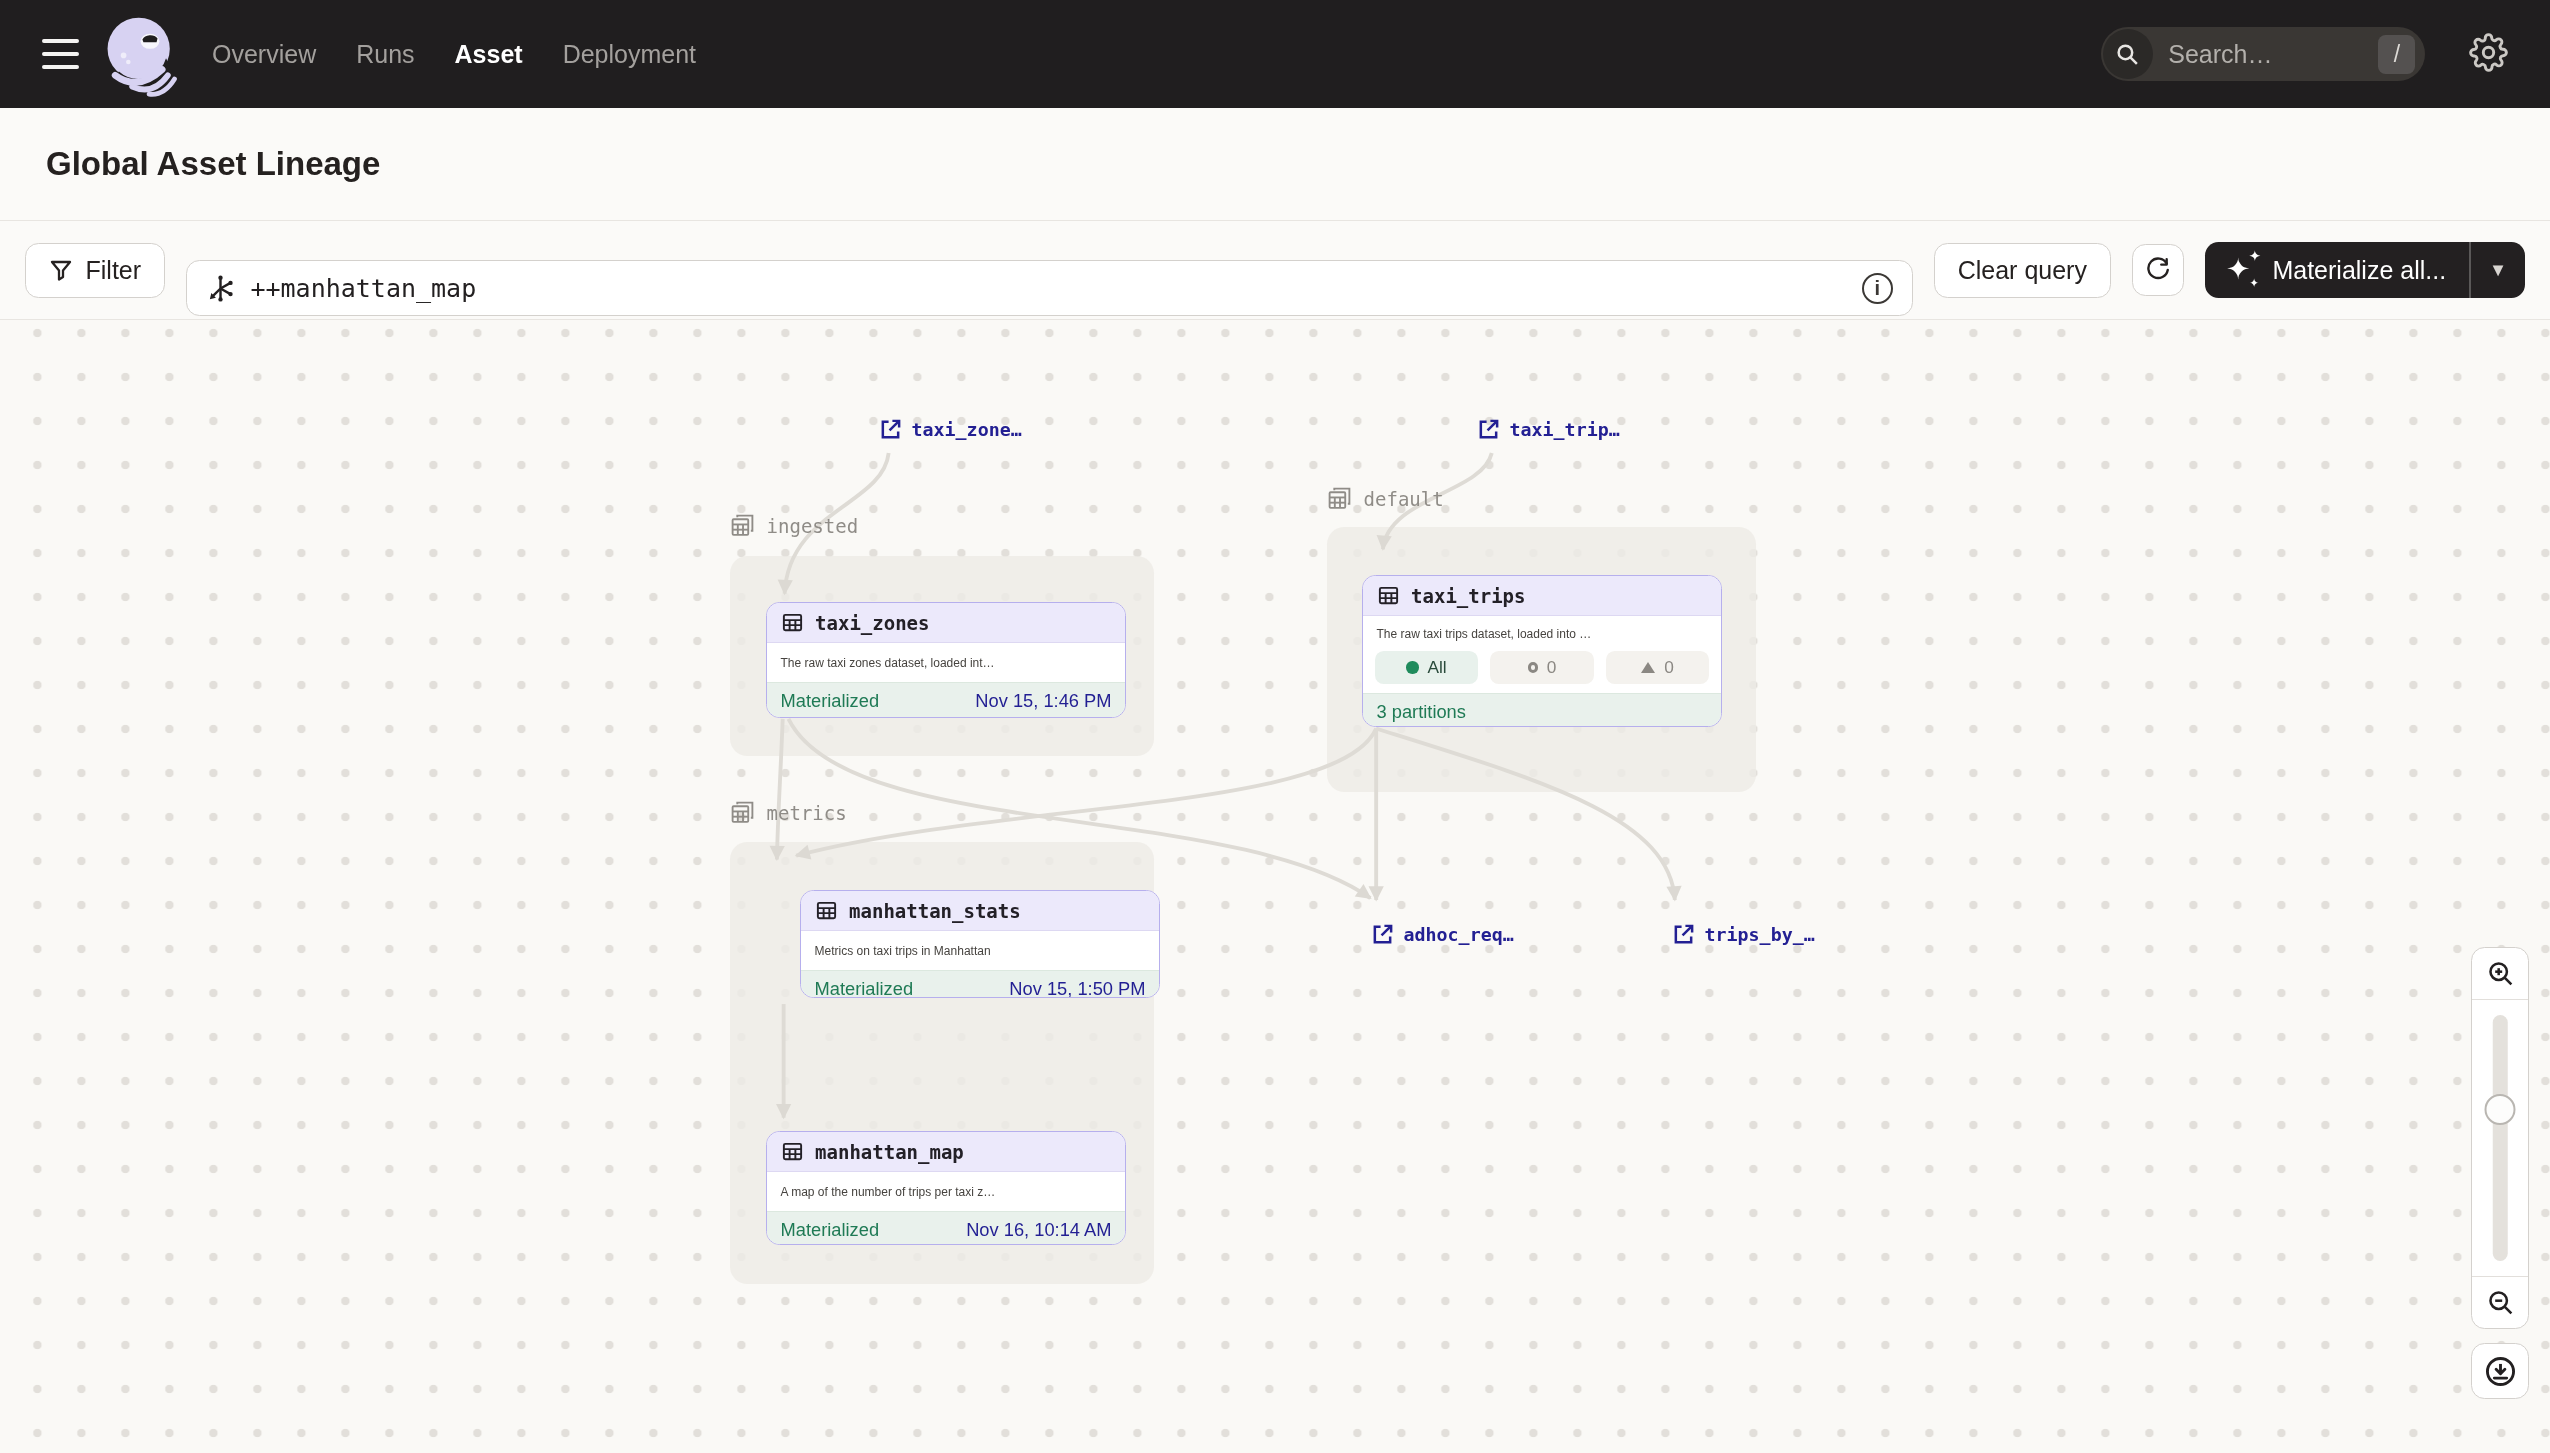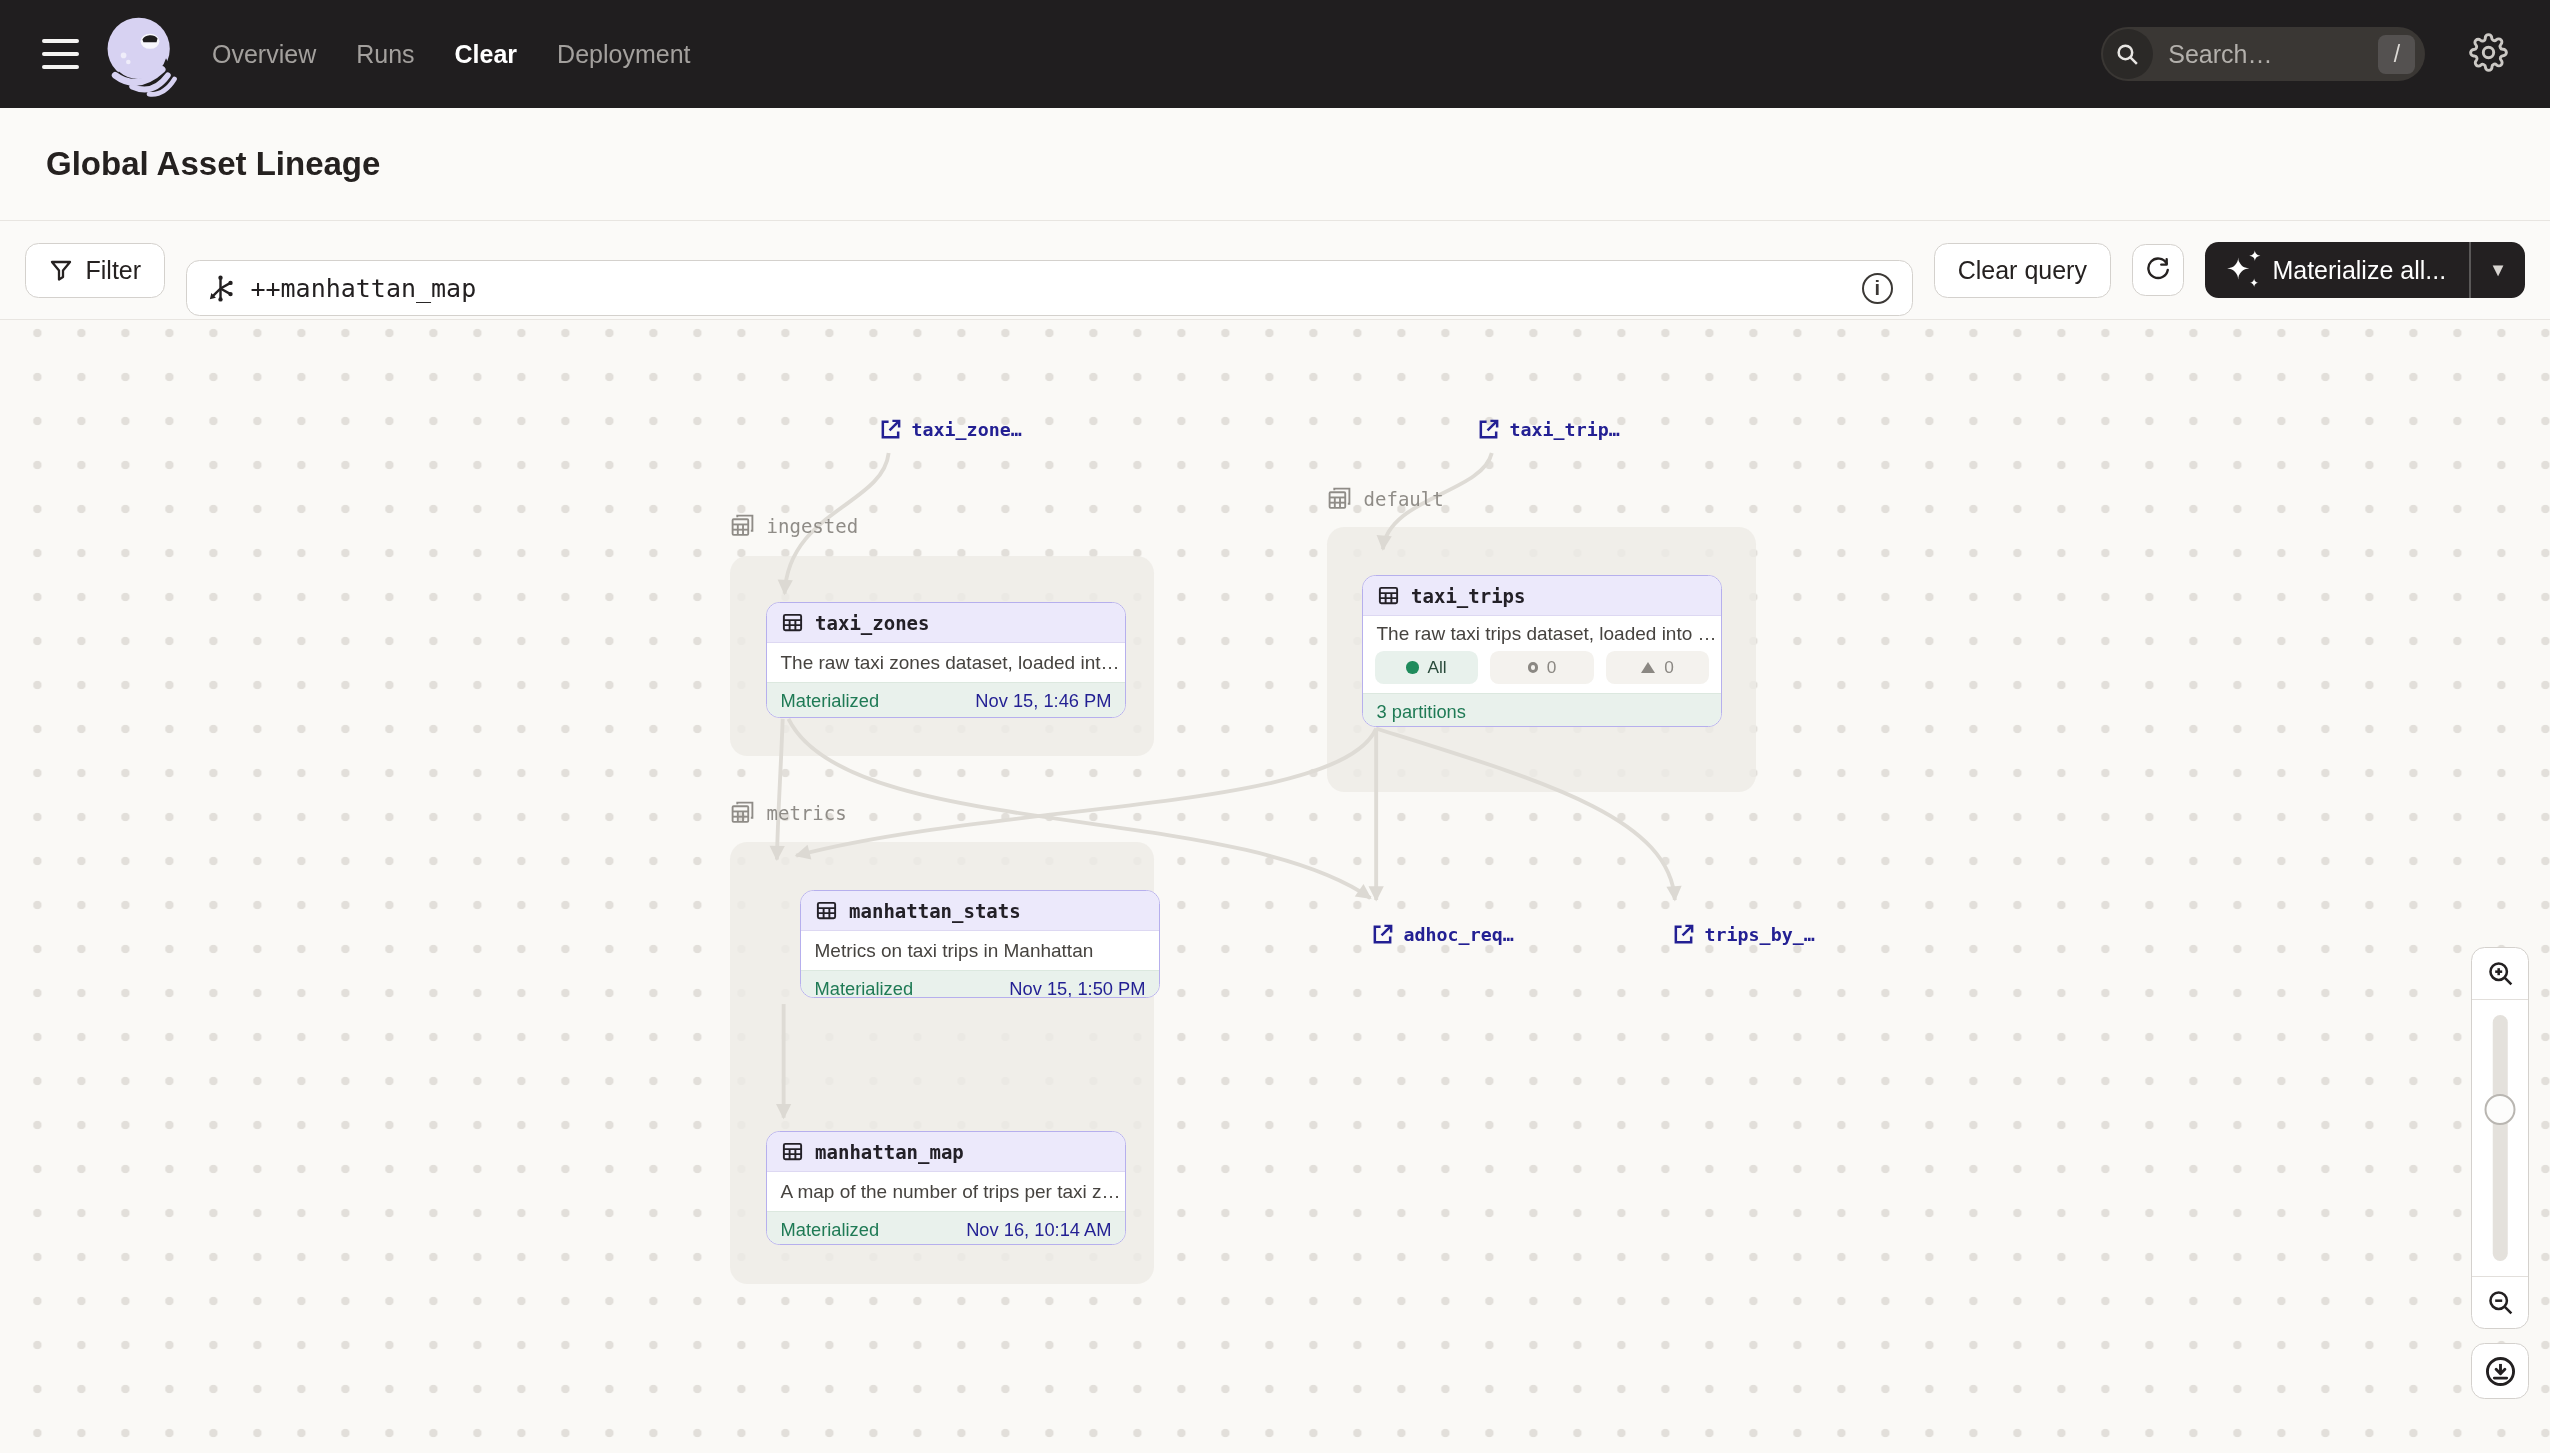--- a/index.html
+++ b/index.html
@@ -84,21 +84,21 @@
     color:#8F8C87; font-size:19px; cursor:pointer; }
   .ext-link { position:absolute; z-index:3; display:flex; align-items:center; gap:9.6px;
     color:#232093; font-size:18.3px; font-weight:700; cursor:pointer; }
 
   .asset-node { position:absolute; z-index:3; background:#fff; border:1.9px solid #B6AFED;
     border-radius:13.5px; overflow:hidden; display:flex; flex-direction:column; cursor:pointer; }
   .node-header { height:40px; flex:none; background:#ECE9FB; border-bottom:1px solid #DDD8F2;
     display:flex; align-items:center; gap:11.6px; padding:0 13.5px;
     font-size:19px; font-weight:700; color:#232027; }
   .node-desc { height:39px; flex:none; display:flex; align-items:center; padding:0 13.5px;
-    font-size:19px; color:#46433F; white-space:nowrap; overflow:hidden; }
+    font-size:12px; color:#46433F; white-space:nowrap; overflow:hidden; }
   .node-desc.short { height:35px; }
   .node-footer { margin-top:auto; height:37px; flex:none; background:#E9F1EC; border-top:1px solid #DCE8DF;
     display:flex; align-items:center; justify-content:space-between; padding:0 13.5px; font-size:18.3px; }
   .status-text { color:#1F7A55; }
   .ts-text { color:#221F93; }
   .pill-row { display:flex; gap:12px; padding:0 11.6px 8.7px; }
   .pill { flex:1; height:33px; border-radius:8.7px; display:flex; align-items:center; justify-content:center;
     gap:8.7px; font-size:17.3px; }
   .pill-all { background:#E8F1EC; color:#2A4A3B; }
   .pill-gray { background:#F4F2EE; color:#8B8883; }
@@ -140,21 +140,21 @@
     <path d="M 34 78 Q 56 88 72 66" stroke="#D7D2F2" stroke-width="6" fill="none" stroke-linecap="round"></path>
     <path d="M 52 86 Q 68 88 79 70" stroke="#D7D2F2" stroke-width="5" fill="none" stroke-linecap="round"></path>
     <ellipse cx="53" cy="30" rx="10" ry="8" fill="#F7F6FC"></ellipse>
     <path d="M 45 28 A 9 7 0 0 1 61 27 L 60 31 L 46 31 Z" fill="#201E1F"></path>
     <circle cx="25" cy="45" r="3" fill="#EFEDFA"></circle>
     <circle cx="30" cy="52" r="2.4" fill="#EFEDFA"></circle>
   </svg>
   <nav class="nav-links">
     <span class="nav-item">Overview</span>
     <span class="nav-item">Runs</span>
-    <span class="nav-item active">Clear</span>
+    <span class="nav-item active">Asset</span>
     <span class="nav-item">Deployment</span>
   </nav>
   <div class="nav-spacer"></div>
   <div class="search-pill">
     <span class="search-icon-wrap">
       <svg width="25" height="25" viewBox="0 0 24 24" fill="none" stroke="#E8E6E3" stroke-width="2.4">
         <circle cx="10" cy="10" r="6.5"></circle>
           <line x1="15" y1="15" x2="21" y2="21"></line>
       </svg>
     </span>

